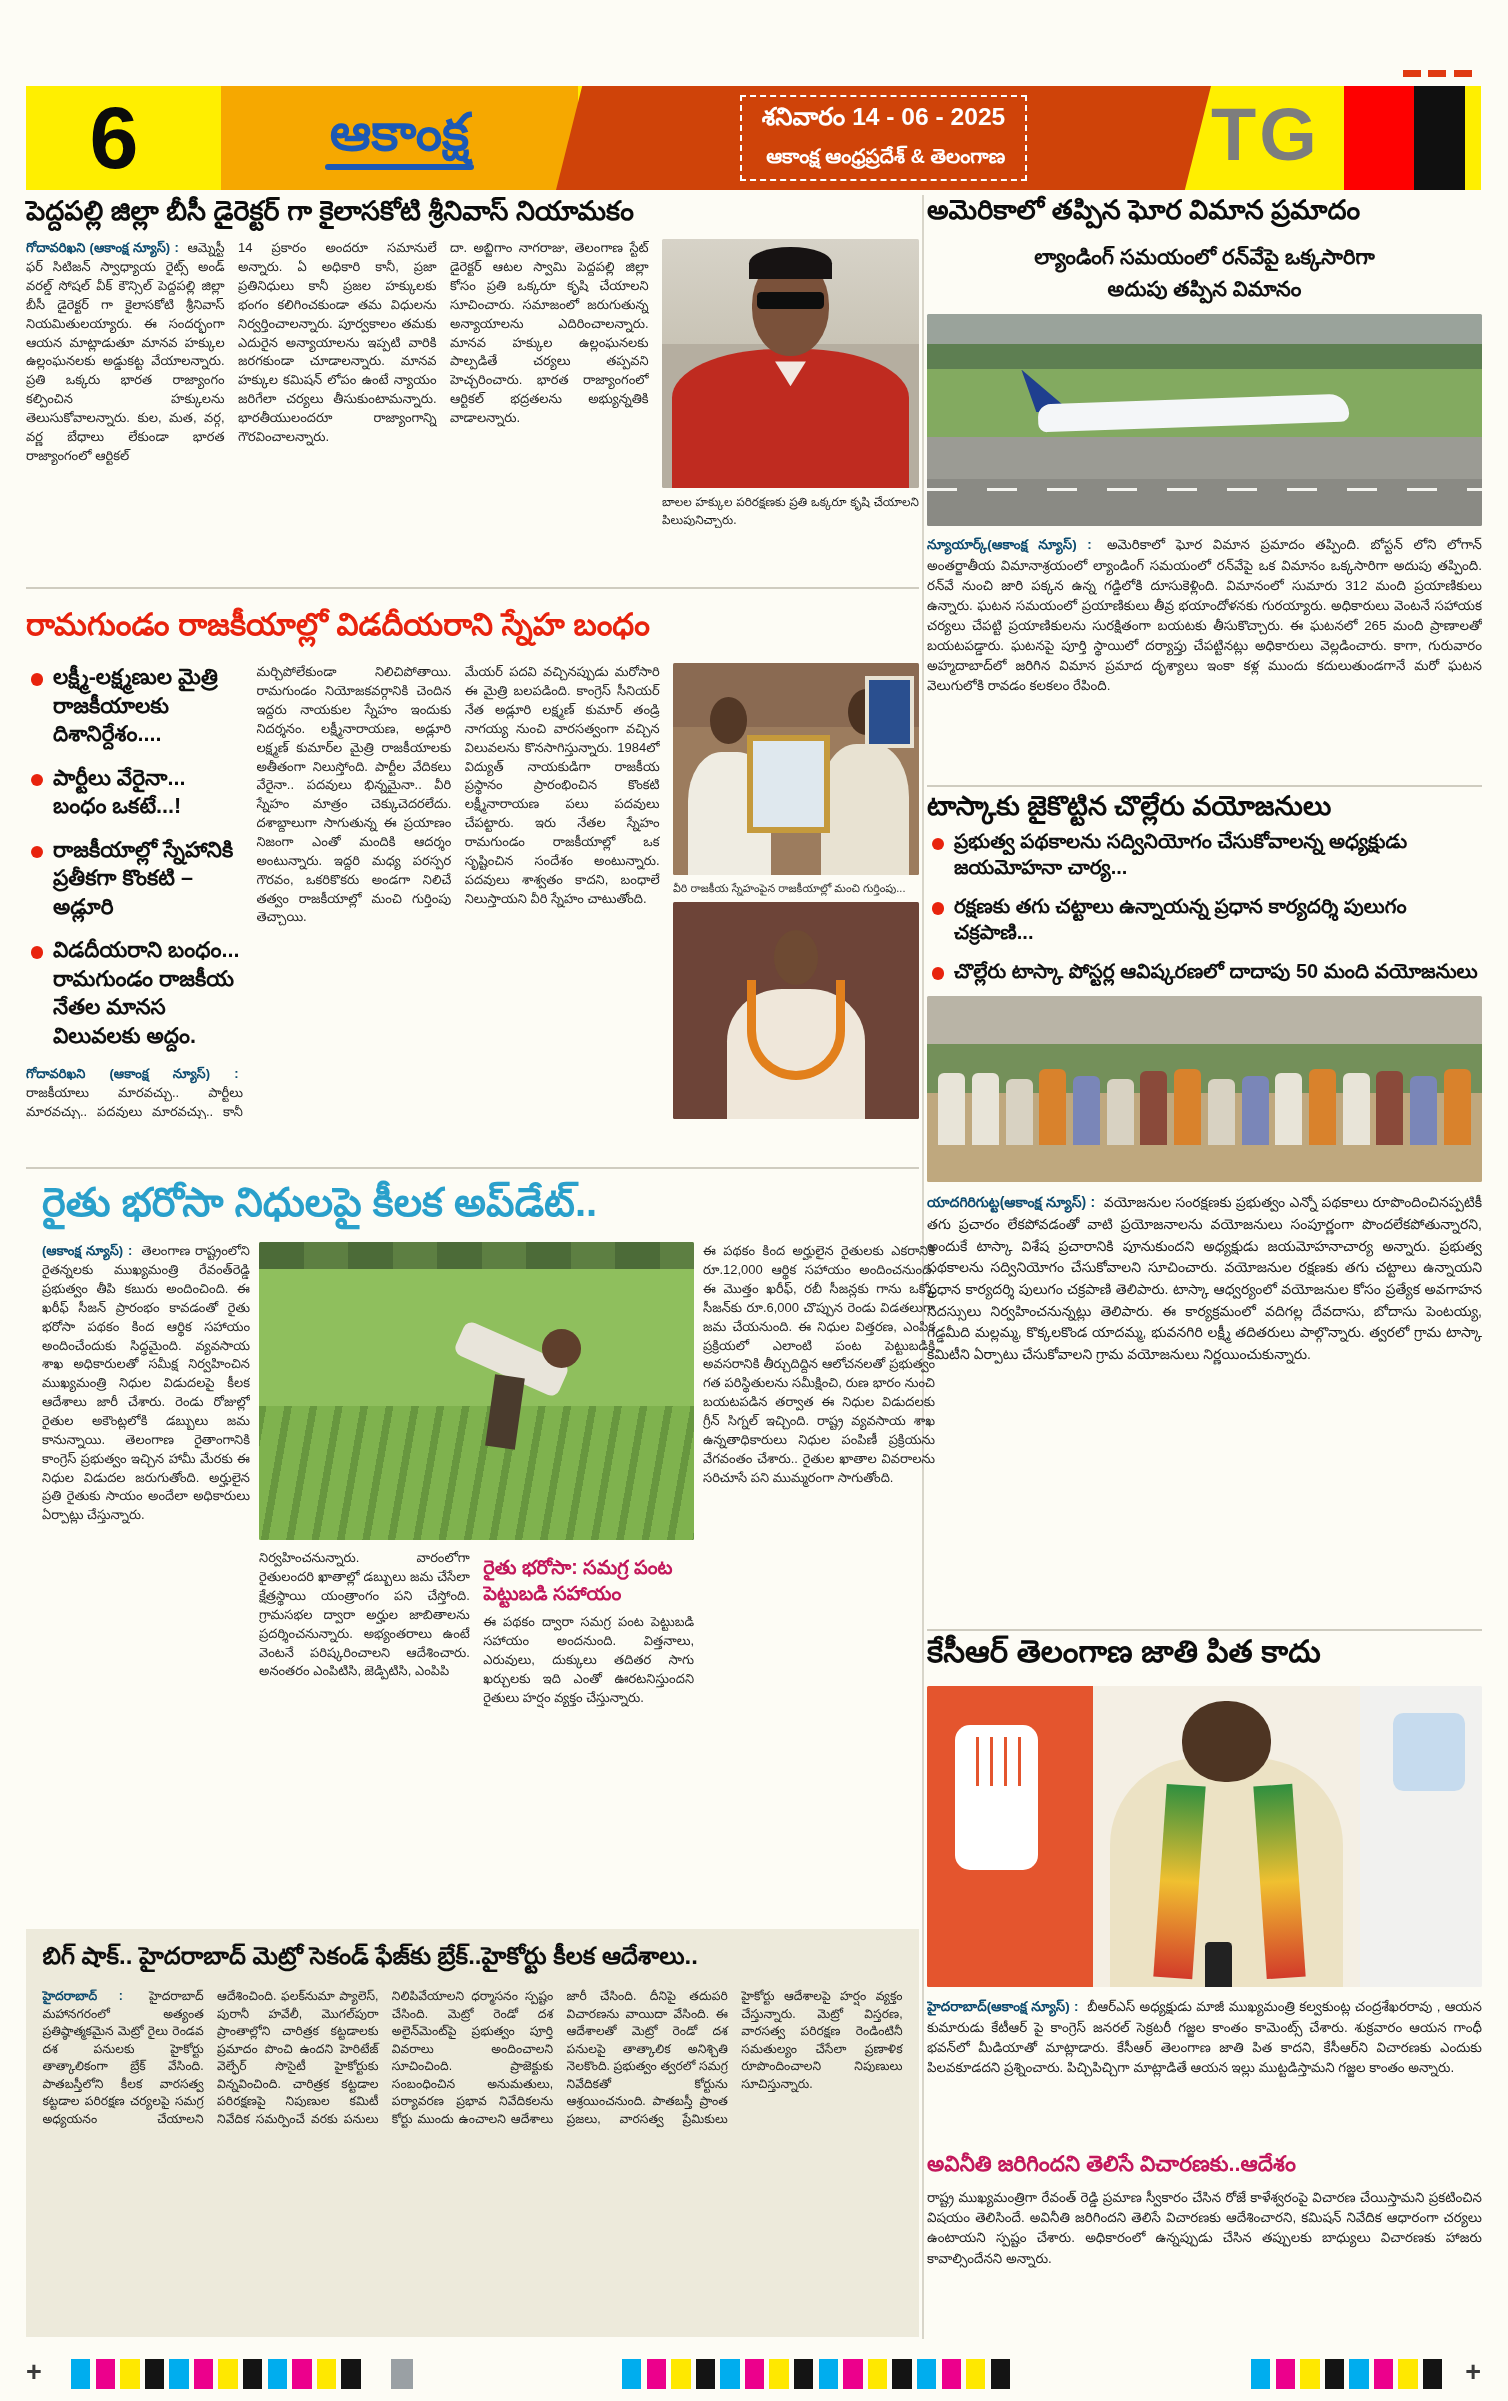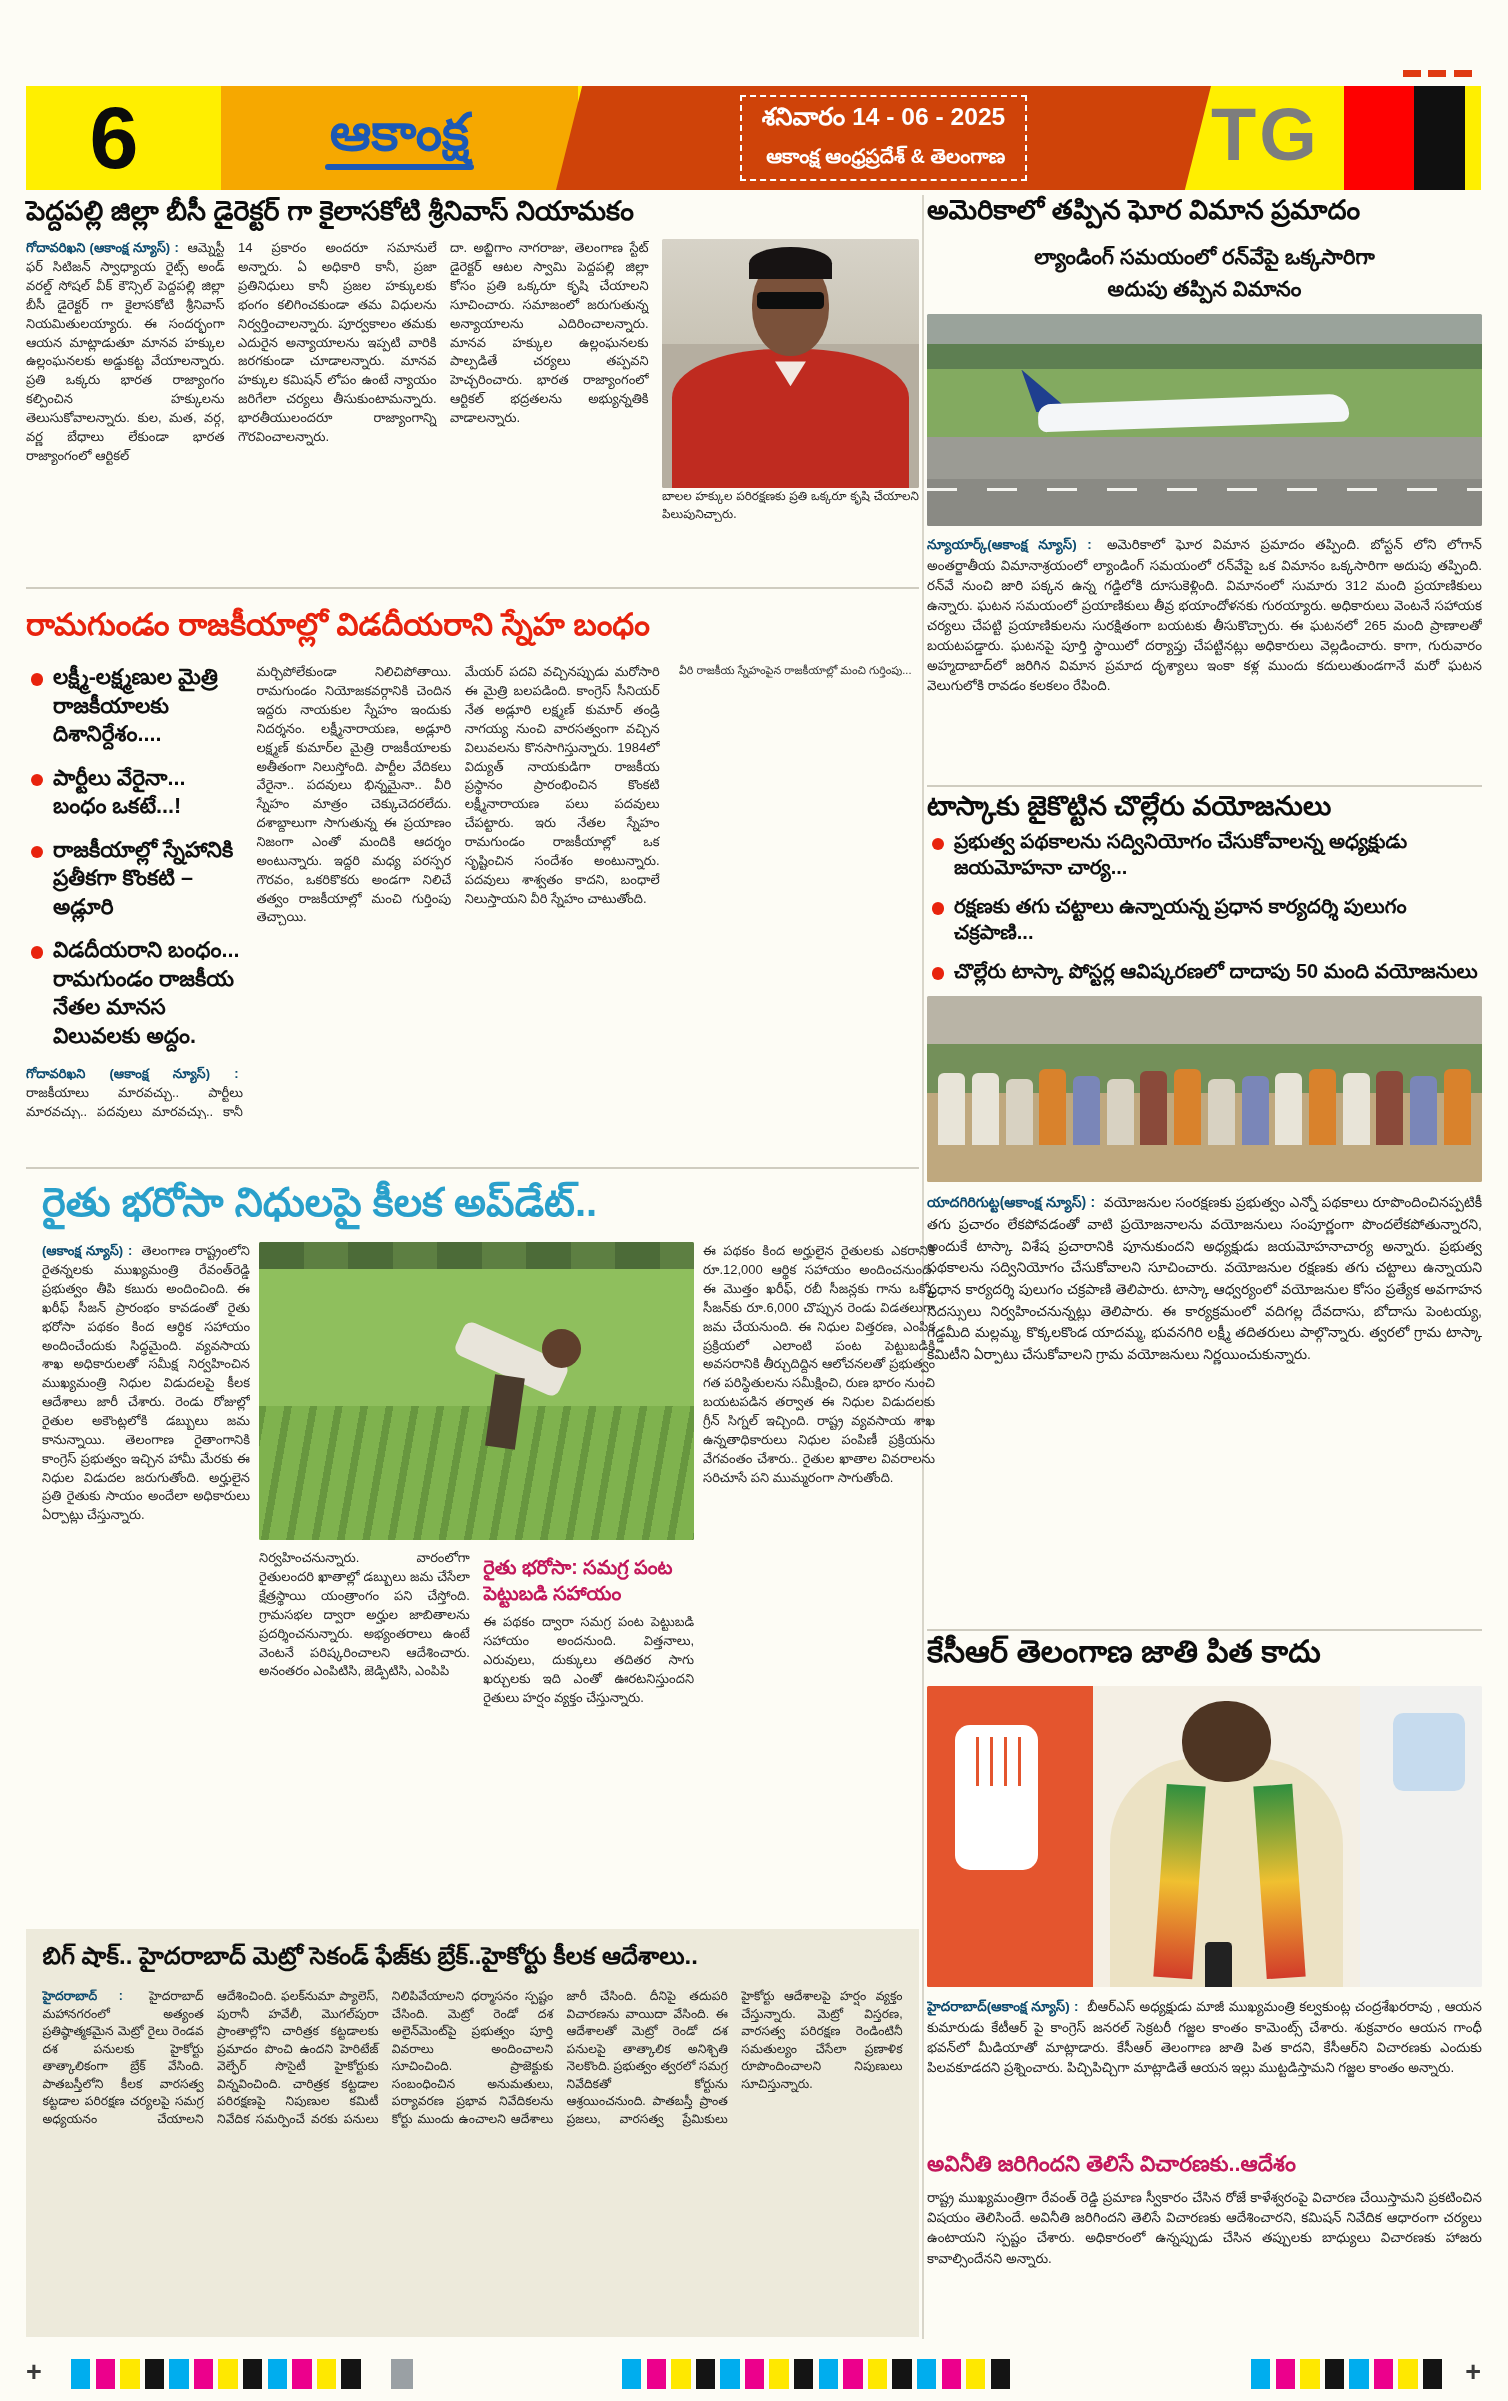--- a/index.html
+++ b/index.html
@@ -36,21 +36,21 @@
   .a1 .headline{font-size:27px;line-height:1.2}
   .a1-cols{display:flex;gap:13.4px;margin-top:12px;height:323px;overflow:hidden}
   .a1-col{flex:1;overflow:hidden}
   .a1-photo{flex:0 0 257px}
   
   .a2{position:absolute;left:26px;top:607px;width:893px;height:569px}
   .a2 .headline{font-size:31px;color:#e8230d}
   .a2-cols{display:flex;gap:13.4px;margin-top:13.4px;height:456px;overflow:hidden}
   .a2-bul{flex:0 0 217px;overflow:hidden}
   .a2-col{flex:1;overflow:hidden}
-  .a2-photos{flex:0 0 246px;display:flex;flex-direction:row;gap:6px;overflow:hidden}
+  .a2-photos{flex:0 0 246px;display:flex;flex-direction:column;gap:6px;overflow:hidden}
   .blt{position:relative;padding-left:27px;font-weight:700;font-size:21.6px;line-height:1.32;margin-bottom:15px;color:#101010}
   .blt::before{content:"";position:absolute;left:4.5px;top:9.7px;width:12.7px;height:12.7px;border-radius:50%;background:#e8230d}
   .a2-note{font-size:11px;line-height:1.35;text-align:justify;color:#2a2a2a}
   
   .a3{position:absolute;left:42px;top:1175px;width:893px;height:744px}
   .a3 .headline{font-size:40px;color:#2aa0cb;line-height:1.35}
   .a3-body{display:flex;gap:9px;margin-top:13.4px;height:588px;overflow:hidden}
   .a3-c1{flex:0 0 208px;overflow:hidden}
   .a3-mid{flex:0 0 435px}
   .a3-sub{display:flex;gap:13.4px;margin-top:9px;height:271px;overflow:hidden}
@@ -183,21 +183,21 @@
       <div class="a1-col body-txt">14 ప్రకారం అందరూ సమానులే అన్నారు. ఏ అధికారి కానీ, ప్రజా ప్రతినిధులు కానీ ప్రజల హక్కులకు భంగం కలిగించకుండా తమ విధులను నిర్వర్తించాలన్నారు. పూర్వకాలం తమకు ఎదురైన అన్యాయాలను ఇప్పటి వారికి జరగకుండా చూడాలన్నారు. మానవ హక్కుల కమిషన్ లోపం ఉంటే న్యాయం జరిగేలా చర్యలు తీసుకుంటామన్నారు. భారతీయులందరూ రాజ్యాంగాన్ని గౌరవించాలన్నారు.</div>
       <div class="a1-col body-txt">దా. అబ్జిగాం నాగరాజు, తెలంగాణ స్టేట్ డైరెక్టర్ ఆటల స్వామి పెద్దపల్లి జిల్లా కోసం ప్రతి ఒక్కరూ కృషి చేయాలని సూచించారు. సమాజంలో జరుగుతున్న అన్యాయాలను ఎదిరించాలన్నారు. మానవ హక్కుల ఉల్లంఘనలకు పాల్పడితే చర్యలు తప్పవని హెచ్చరించారు. భారత రాజ్యాంగంలో ఆర్టికల్ భద్రతలను అభ్యున్నతికి వాడాలన్నారు.</div>
       <div class="a1-photo">
         <div class="ph ph-manred">
           <div class="mr-shirt"></div>
           <div class="mr-head"></div>
           <div class="mr-hair"></div>
           <div class="mr-glasses"></div>
           <div class="mr-collar"></div>
         </div>
-        <div class="body-txt" style="font-size:12px">బాలల హక్కుల పరిరక్షణకు ప్రతి ఒక్కరూ కృషి చేయాలని పిలుపునిచ్చారు.</div>
+        <div class="body-txt" style="margin-top:6px;font-size:12px">బాలల హక్కుల పరిరక్షణకు ప్రతి ఒక్కరూ కృషి చేయాలని పిలుపునిచ్చారు.</div>
       </div>
     </div>
   </div>
 
   <div class="a2">
     <div class="headline">రామగుండం రాజకీయాల్లో విడదీయరాని స్నేహ బంధం</div>
     <div class="a2-cols">
       <div class="a2-bul">
         <div class="blt">లక్ష్మీ-లక్ష్మణుల మైత్రి రాజకీయాలకు దిశానిర్దేశం....</div>
         <div class="blt">పార్టీలు వేరైనా... బంధం ఒకటే...!</div>

